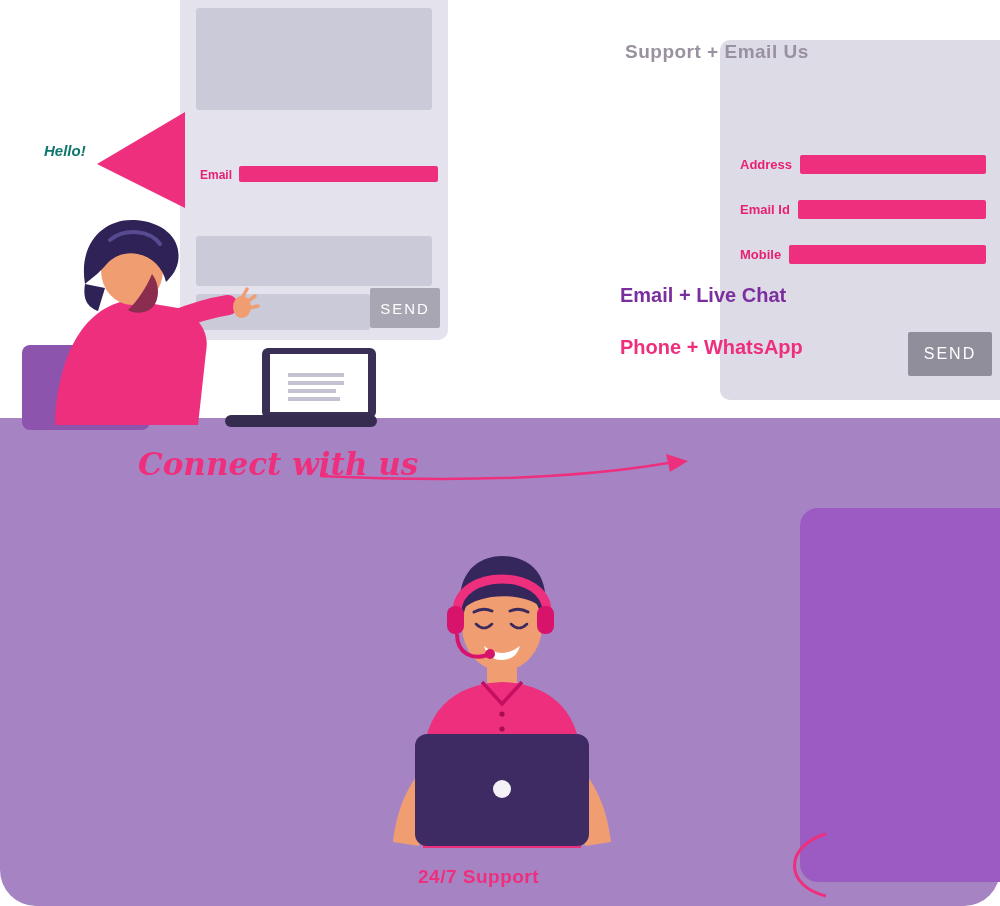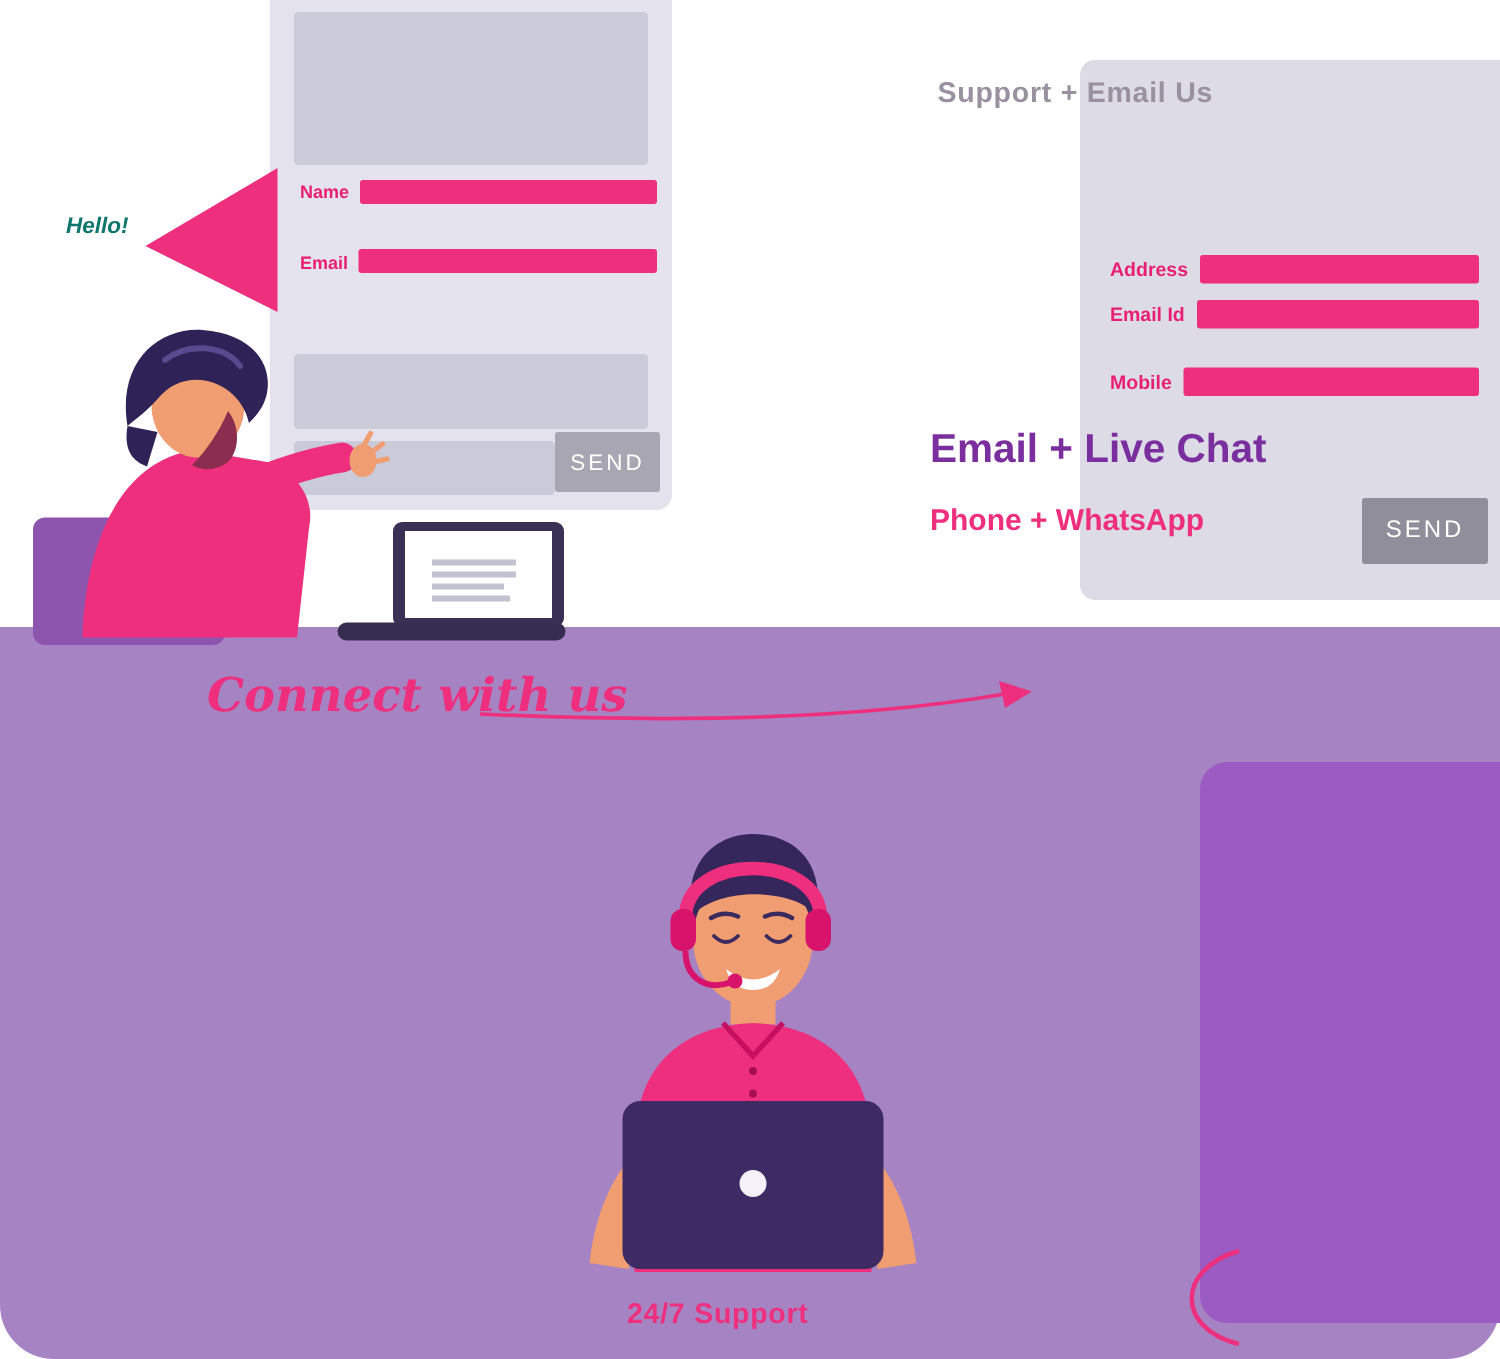--- a/index.html
+++ b/index.html
@@ -25,24 +25,24 @@
   .send-btn { display:flex; align-items:center; justify-content:center; color:#fff;
               font-size:15px; letter-spacing:2px; font-weight:500; cursor:pointer; border-radius:2px; }
   .send-left { left:190px; top:288px; width:70px; height:40px; background:#a7a6b2; }
   .send-right { left:188px; top:292px; width:84px; height:44px; background:#8f8e9a; font-size:16px; }
 
   
   .panel-right { left:720px; top:40px; width:280px; height:360px; background:#dcdbe6; border-radius:10px 0 0 10px; }
   .field-row-r { position:absolute; left:20px; width:246px; height:22px; display:flex; align-items:center; gap:8px; }
   .field-row-r .lbl { font-size:13px; font-weight:bold; color:#e81f72; white-space:nowrap; }
   .field-row-r .bar { flex:1; height:19px; background:#ee2f7d; border-radius:2px; }
-  .rr1 { top:128px;text-align:right; } .rr2 { top:158px; } .rr3 { top:203px; }
+  .rr1 { top:113px;text-align:right; } .rr2 { top:158px; } .rr3 { top:203px; }
 
-  .form-heading { left:625px; top:52px; width:280px; font-size:19px; font-weight:bold; color:#99919f; letter-spacing:.5px; }
-  .contact-1 { left:620px; top:284px; font-size:27px; font-weight:800; color:#7b2f9e; }
+  .form-heading { left:625px; top:41px; width:280px; font-size:19px; font-weight:bold; color:#99919f; letter-spacing:.5px; }
+  .contact-1 { left:620px; top:284px; font-size:20px; font-weight:800; color:#7b2f9e; }
   .contact-2 { left:620px; top:336px; font-size:20px; font-weight:800; color:#ee2f7d; }
 
   
   .tag-script { left:138px; top:446px; font-family:"DejaVu Serif", serif; font-style:italic; font-weight:bold;
                 font-size:31px; color:#ee2f7d; }
   .tag-highlight { left:702px; top:448px; font-size:25px; font-weight:800; color:#7b2f9e; }
 
   .greeting { left:44px; top:142px; font-size:15px; font-weight:bold; font-style:italic; color:#0f766e; }
 
   .footer-caption { left:418px; top:866px; font-size:19px; font-weight:800; color:#ee2f7d; letter-spacing:.5px; }
@@ -57,24 +57,20 @@
   <div class="abs bg-bottom"></div>
   <div class="abs support-panel"></div>
 
   <svg class="abs" style="left:770px; top:830px;" width="60" height="70" viewBox="0 0 60 70">
     <path d="M56,4 C14,16 14,56 56,66" stroke="#ee2f7d" stroke-width="3" fill="none"></path>
   </svg>
 
   <div class="abs panel-left">
     <div class="abs pl-header"></div>
 
-    <div class="field-row r1">
-      <span class="lbl">Name</span>
-      <div class="bar"></div>
-    </div>
     <div class="field-row r2">
       <span class="lbl">Email</span>
       <div class="bar"></div>
     </div>
 
     <div class="abs pl-block2"></div>
     <div class="abs pl-block3"></div>
     <div class="abs send-btn send-left">SEND</div>
   </div>
 

